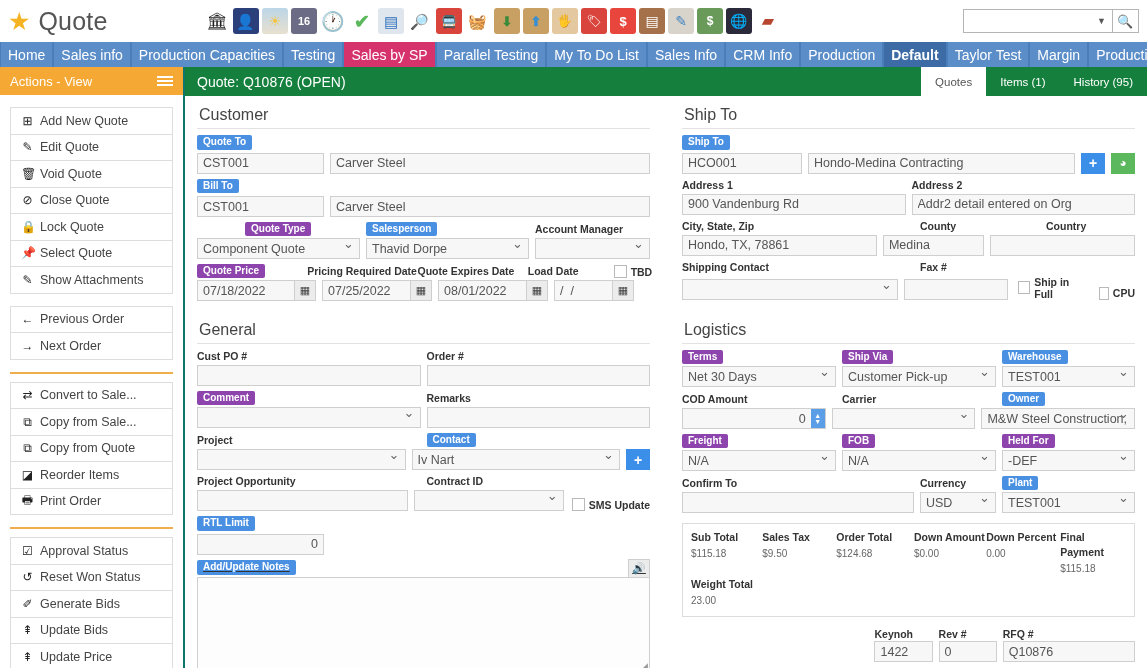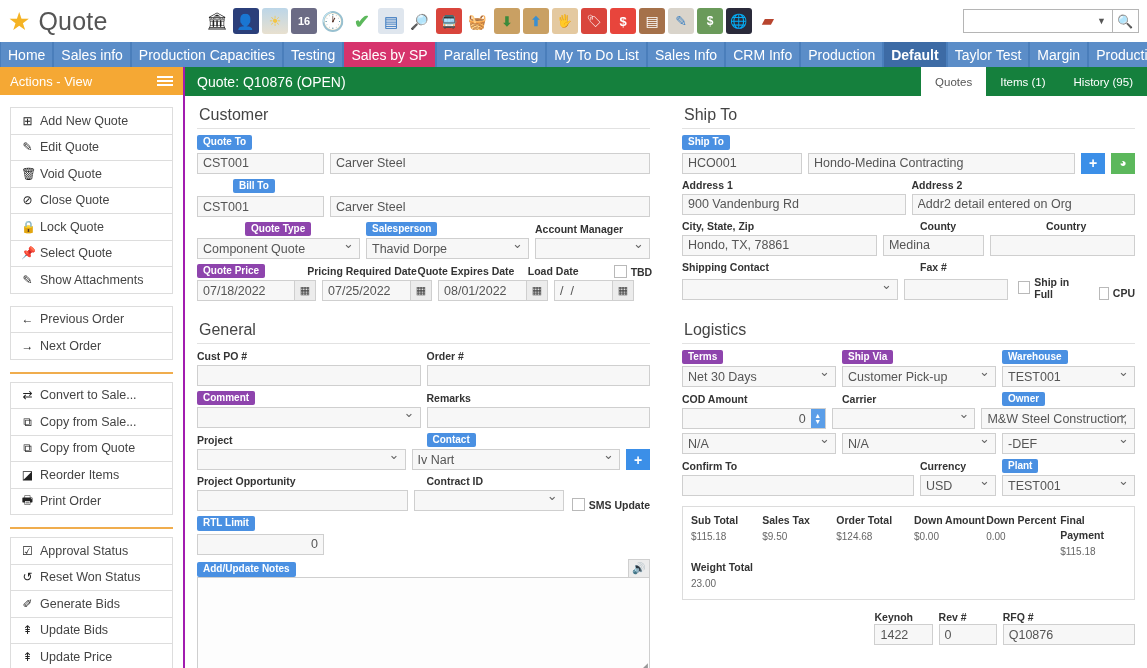--- a/index.html
+++ b/index.html
@@ -72,21 +72,21 @@
   .navtab.active-pink { background: #d6336c; }
   .navtab.active-dark { background: #3d6ba5; font-weight: bold; }
 
   
   .body-wrap { display: flex; height: calc(668px - 42px - 25px); }
 
   
   .sidebar {
     width: 185px; flex: 0 0 185px;
     background: #fff;
-    border-right: 2px solid #a21caf;
+    border-right: 2px solid #0f766e;
     overflow: hidden;
   }
   .sidebar-header {
     background: #f5a834; color: #fff;
     height: 28px; display: flex; align-items: center; justify-content: space-between;
     padding: 0 10px; font-size: 13px;
   }
   .burger { display: flex; flex-direction: column; gap: 2px; }
   .burger i { display:block; width: 16px; height: 2px; background: #fff; }
   .sb-group { margin: 12px 10px 0 10px; border: 1px solid #ddd; border-bottom: none; }
@@ -169,21 +169,21 @@
   .chk .box { width: 13px; height: 13px; border: 1px solid #b9b9b9; background: #fff; display:inline-block; }
   .spin {
     width: 15px; height: 21px; border: 1px solid #cfcfcf; border-left: none;
     background: #5b9ee8; color: #fff; display: flex; flex-direction: column;
     align-items: center; justify-content: center; font-size: 7px; line-height: 6px;
     flex: 0 0 15px;
   }
   .numright { text-align: right; }
 
   
-  .notesbar { display: flex; align-items: flex-end; justify-content: space-between; }
+  .notesbar { display: flex; align-items: center; justify-content: space-between; text-decoration: underline; }
   .spk { width: 22px; height: 18px; background: #ececec; border: 1px solid #cfcfcf; border-bottom: none;
          display: flex; align-items: center; justify-content: center; font-size: 11px; }
   .notesarea {
     width: 100%; height: 96px; border: 1px solid #cfcfcf; background: #fdfdfd;
     position: relative;
   }
   .resize-grip { position: absolute; right: 1px; bottom: 1px; font-size: 9px; color: #999; }
 
   
   .totals {
@@ -377,21 +377,21 @@
           </div>
           <div class="fieldrow">
             <div class="f" style="width:127px;">
               <input class="ctl" type="text" value="CST001" style="">
             </div>
             <div class="f" style="flex:1 1 auto;">
               <input class="ctl" type="text" value="Carver Steel" style="">
             </div>
           </div>
 
-          <div style="margin-bottom:3px;margin-left:36px;">
+          <div style="margin-bottom:3px;">
             <span class="badge blue">Bill To</span>
           </div>
           <div class="fieldrow">
             <div class="f" style="width:127px;">
               <input class="ctl" type="text" value="CST001" style="">
             </div>
             <div class="f" style="flex:1 1 auto;">
               <input class="ctl" type="text" value="Carver Steel" style="">
             </div>
           </div>
@@ -762,20 +762,37 @@
                   <span></span>
                 </div>
               </div>
             <div class="f" style="flex:1 1 auto;">
                 <div class="sel">
                   <span>M&amp;W Steel Construction,</span>
                 </div>
               </div>
           </div>
 
+          <div class="fieldrow" style="margin-bottom:2px;align-items:flex-end;">
+            <div class="f" style="width:154px;">
+                <div class="lblline">
+                  <span class="badge purple">Freight</span>
+                </div>
+              </div>
+            <div class="f" style="width:154px;">
+                <div class="lblline">
+                  <span class="badge purple">FOB</span>
+                </div>
+              </div>
+            <div class="f" style="flex:1 1 auto;">
+                <div class="lblline">
+                  <span class="badge purple">Held For</span>
+                </div>
+              </div>
+          </div>
           <div class="fieldrow">
             <div class="f" style="width:154px;">
                 <div class="sel">
                   <span>N/A</span>
                 </div>
               </div>
             <div class="f" style="width:154px;">
                 <div class="sel">
                   <span>N/A</span>
                 </div>

